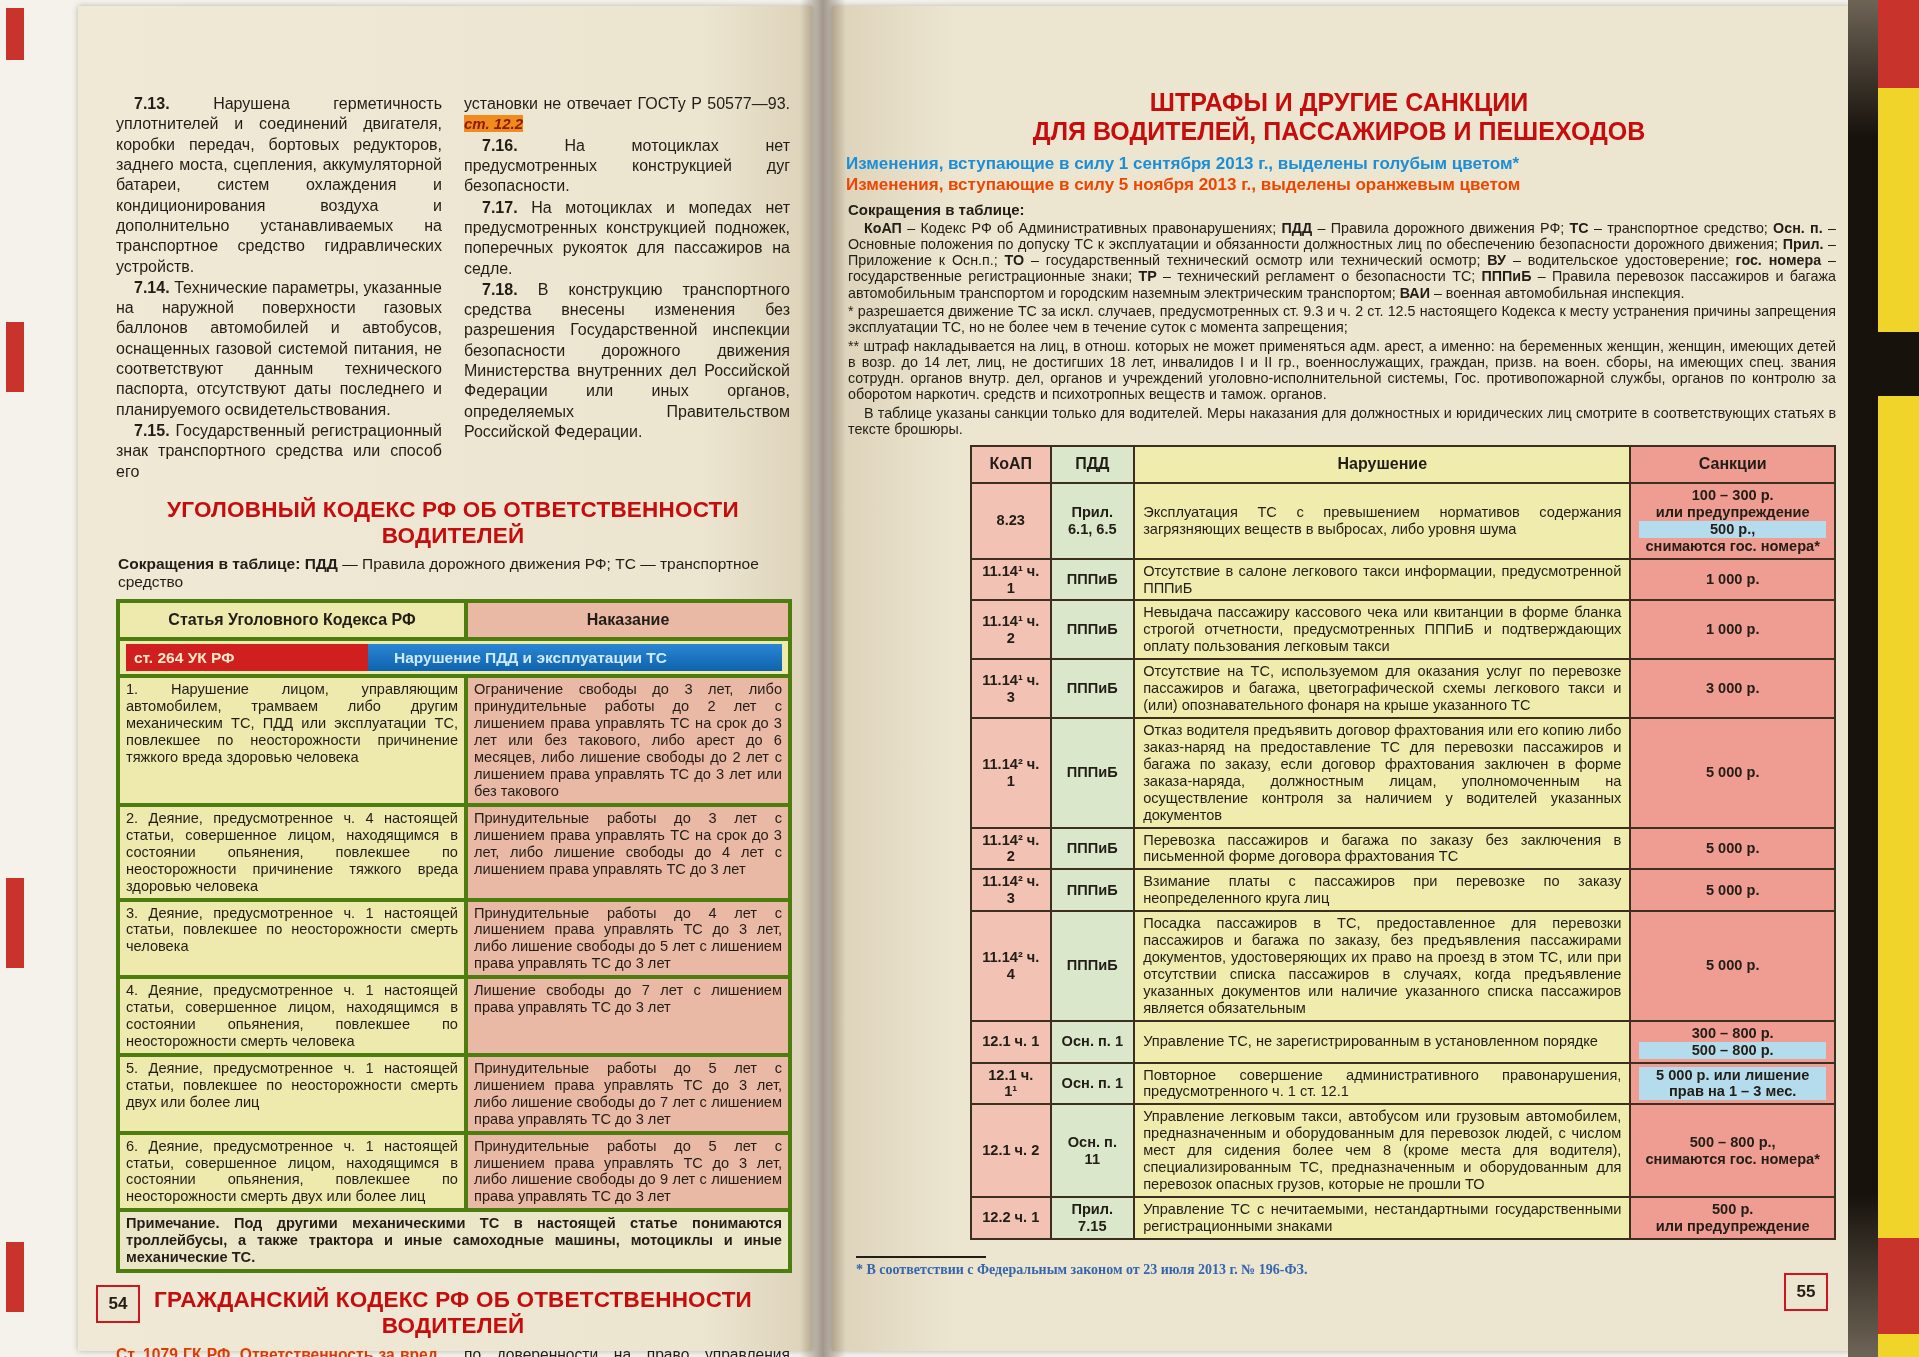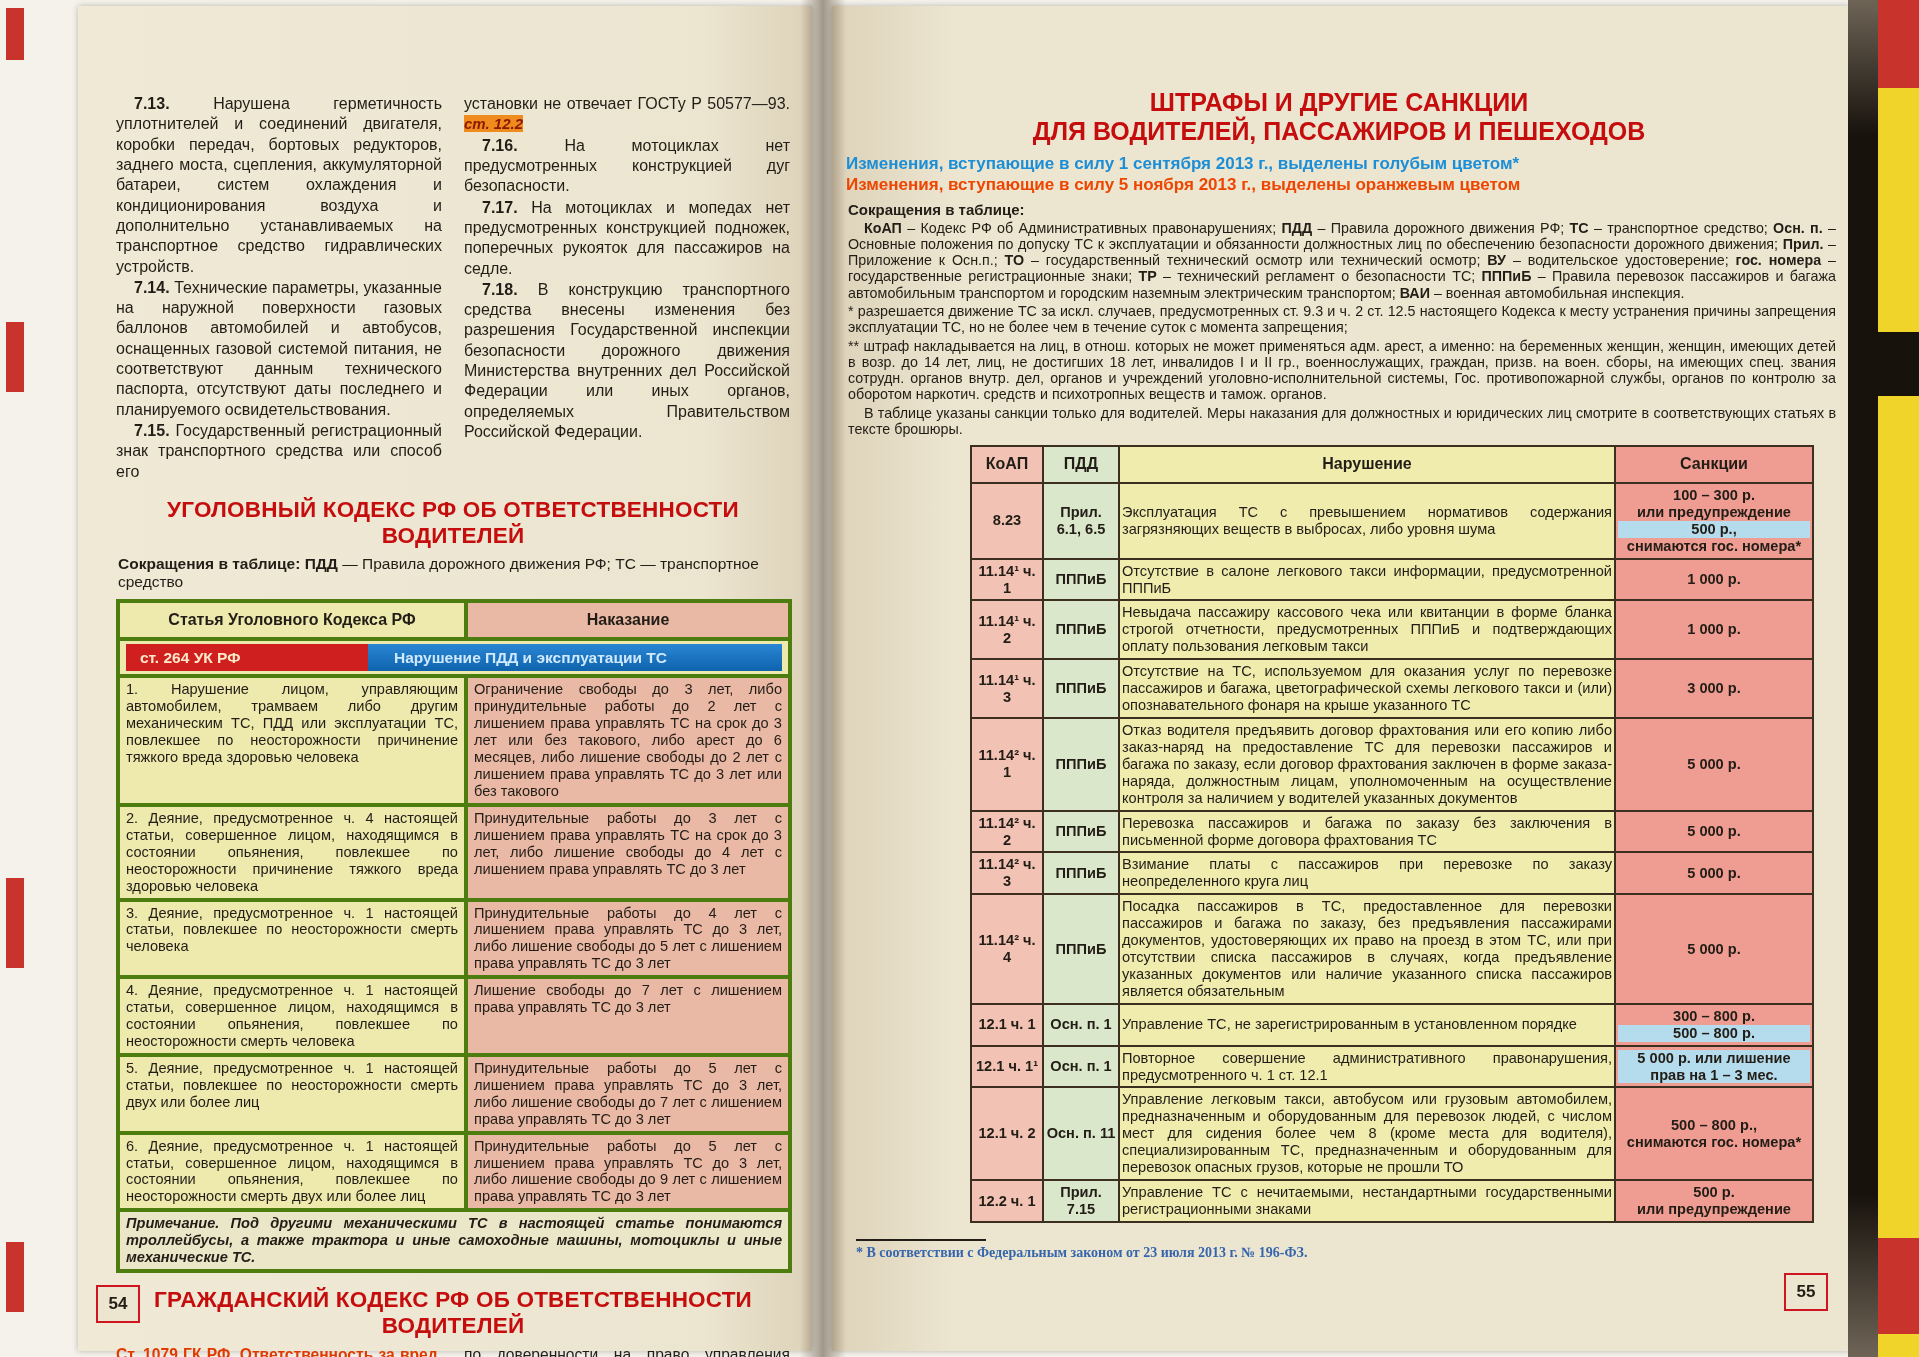--- a/index.html
+++ b/index.html
@@ -31,41 +31,41 @@
   .abbrev{font-size:15.5px;margin:2px 0 8px 2px;}
   table.uk{border-collapse:collapse;width:676px;margin-left:0px;background:#eee9ad;}
   table.uk th,table.uk td{border:4px solid #4d7c0f;padding:3px 6px;vertical-align:top;
       font-size:14.6px;line-height:1.16;text-align:justify;}
   table.uk th{font-size:16px;text-align:center;padding:8px 4px;}
   .cell-y{background:#eee9ad;}
   .cell-p{background:#e9b9a5;}
   .strip-row td{padding:0;}
   .strip{display:flex;height:27px;}
   .strip .badge{background:#d01f1f;color:#ffe9c9;width:242px;display:flex;align-items:center;
-      padding-left:14px;font-size:15.5px;font-weight:bold;box-sizing:border-box;}
+      padding-left:8px;font-size:15.5px;font-weight:bold;box-sizing:border-box;}
   .strip .btitle{background:linear-gradient(180deg,#2a86d4,#0f63ad);color:#cfe9ff;flex:1;display:flex;
       align-items:center;padding-left:26px;font-size:15.5px;font-weight:bold;}
-  td.note{font-style:italic;font-weight:bold;font-size:14.6px;background:#ece6c9;margin-top:20px;}
+  td.note{font-weight:bold;font-size:14.6px;background:#ece6c9;margin-top:20px;}
   .civil{display:flex;gap:22px;margin-top:4px;}
   .civil .col{width:50%;}
   .civil p{font-size:15.6px;line-height:1.25;text-align:justify;margin-bottom:2px;}
   .red-head{color:#e03a00;font-weight:bold;text-align:justify;}
   
   .rp-inner{padding:82px 14px 0 10px;}
   .main-title{color:#c60d0d;font-size:25px;font-weight:bold;text-align:center;line-height:1.15;margin:0 0 8px 0;}
   .chg{font-size:17px;font-weight:bold;text-align:left;margin:1px 0 1px 4px;}
   .chg.blue{color:#1b8ed8;}
   .chg.orange{color:#ee4500;}
   .lead{font-size:15px;font-weight:bold;margin:6px 0 2px 6px;}
   .abbrev2,.fnote{font-size:14.3px;line-height:1.14;text-align:justify;margin:0 0 2px 6px;}
   .fnote{margin-top:2px;}
   .fnote.ind,.abbrev2{text-indent:16px;}
   table.fines{border-collapse:collapse;margin:8px 0 0 128px;background:#f0ecae;}
   table.fines th,table.fines td{border:2px solid #3c2f1f;vertical-align:middle;
-      font-size:14.6px;line-height:1.16;padding:3px 2px;}
+      font-size:14.6px;line-height:1.16;padding:3px 8px;}
   table.fines th{font-size:16px;font-weight:bold;text-align:center;padding:8px 4px;}
   .c-koap{width:62px;background:#f2c3b4;font-weight:bold;text-align:center;}
   .c-pdd{width:66px;background:#dbe7ca;font-weight:bold;text-align:center;}
   .c-viol{width:486px;background:#f0ecae;text-align:justify;vertical-align:top;}
   .c-sanc{width:188px;background:#ef9d92;text-align:center;font-weight:bold;}
   .c-sanc div{padding:0 2px;}
   .c-sanc .hl{background:#b5dcec;}
   th.c-sanc,th.c-viol{vertical-align:middle;}
   .rule{width:130px;border-top:2px solid #221d16;margin:16px 0 4px 14px;}
   .blue-foot{color:#3566ad;font-size:14px;font-weight:bold;font-family:"Liberation Serif","DejaVu Serif",serif;margin-left:14px;}

